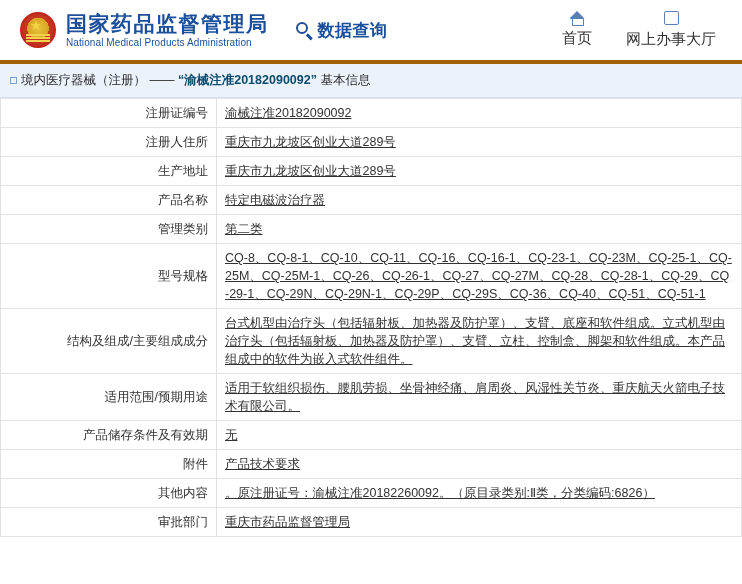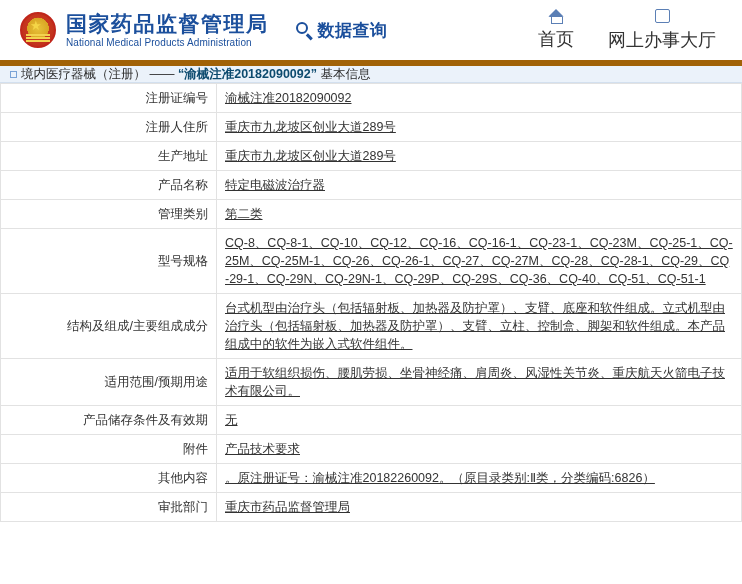--- a/index.html
+++ b/index.html
@@ -136,30 +136,30 @@
   }
   .nav-item .nav-icon.house::after {
     content: "";
     position: absolute;
     left: -5px; top: 8px;
     width: 10px; height: 6px;
     border: 1.4px solid #5b7fb5;
     border-top: none;
   }
   .nav-item .nav-label {
-    font-size: 18px;
+    font-size: 15px;
     color: #333;
     white-space: nowrap;
   }
 
   
   .crumb-bar {
-    height: 23px;
+    height: 38px;
     background: #ebf2fa;
-    border-top: 6px solid #a16207;
+    border-top: 4px solid #a16207;
     border-bottom: 1px solid #d3e0ef;
     display: flex;
     align-items: center;
     padding-left: 10px;
     font-size: 12.5px;
     color: #2b2b2b;
     white-space: nowrap;
     overflow: hidden;
   }
   .crumb-bar .sq {
@@ -268,21 +268,21 @@
         <tr>
           <td class="lbl">产品名称</td>
           <td class="val val-multiline">特定电磁波治疗器</td>
         </tr>
         <tr>
           <td class="lbl">管理类别</td>
           <td class="val val-multiline">第二类</td>
         </tr>
         <tr>
           <td class="lbl">型号规格</td>
-          <td class="val val-multiline">CQ-8、CQ-8-1、CQ-10、CQ-12、CQ-16、CQ-16-1、CQ-23-1、CQ-23M、CQ-25-1、CQ-25M、CQ-25M-1、CQ-26、CQ-26-1、CQ-27、CQ-27M、CQ-28、CQ-28-1、CQ-29、CQ-29-1、CQ-29N、CQ-29N-1、CQ-29P、CQ-29S、CQ-36、CQ-40、CQ-51、CQ-51-1</td>
+          <td class="val val-multiline">CQ-8、CQ-8-1、CQ-10、CQ-11、CQ-16、CQ-16-1、CQ-23-1、CQ-23M、CQ-25-1、CQ-25M、CQ-25M-1、CQ-26、CQ-26-1、CQ-27、CQ-27M、CQ-28、CQ-28-1、CQ-29、CQ-29-1、CQ-29N、CQ-29N-1、CQ-29P、CQ-29S、CQ-36、CQ-40、CQ-51、CQ-51-1</td>
         </tr>
         <tr>
           <td class="lbl">结构及组成/主要组成成分</td>
           <td class="val val-multiline">台式机型由治疗头（包括辐射板、加热器及防护罩）、支臂、底座和软件组成。立式机型由治疗头（包括辐射板、加热器及防护罩）、支臂、立柱、控制盒、脚架和软件组成。本产品组成中的软件为嵌入式软件组件。</td>
         </tr>
         <tr>
           <td class="lbl">适用范围/预期用途</td>
           <td class="val val-multiline">适用于软组织损伤、腰肌劳损、坐骨神经痛、肩周炎、风湿性关节炎、重庆航天火箭电子技术有限公司。</td>
         </tr>
         <tr>

